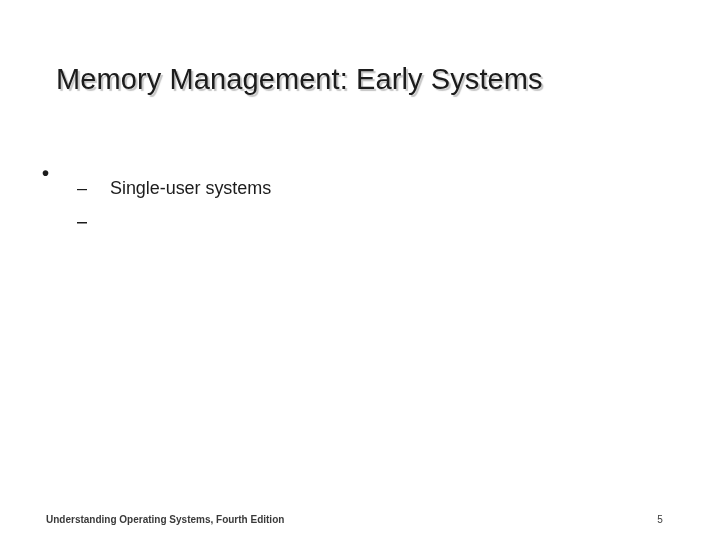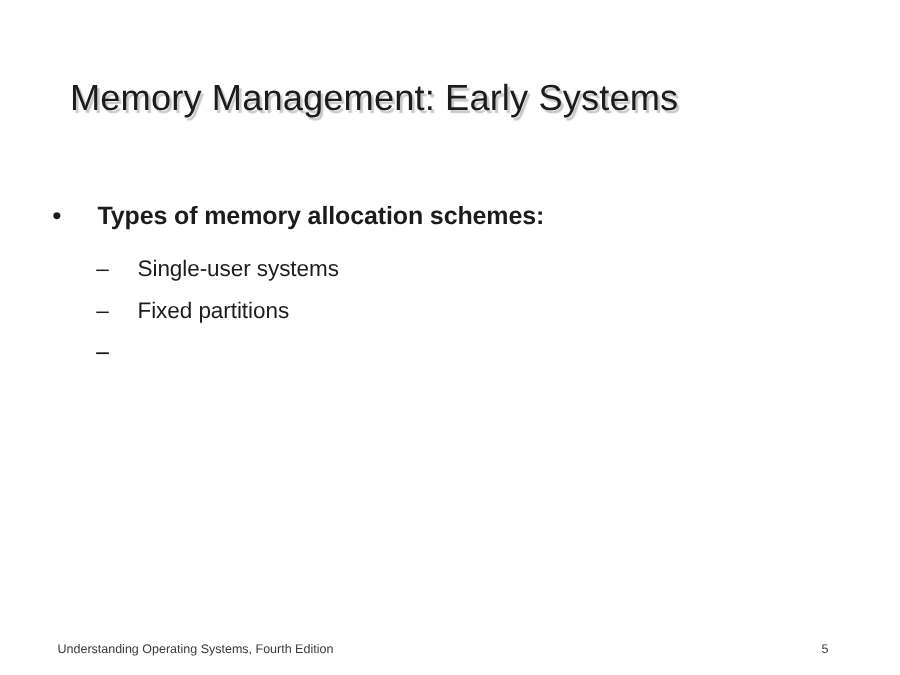--- a/index.html
+++ b/index.html
@@ -88,21 +88,21 @@
     color: #1c1c1c;
     line-height: 33px;
   }
 
   
   .footer-text {
     position: absolute;
     left: 46px;
     top: 513px;
     font-size: 10px;
-    font-weight: 400;
+    font-weight: 700;
     color: #3a3a3a;
     line-height: 14px;
     white-space: nowrap;
   }
   .footer-page {
     position: absolute;
     left: 648px;
     top: 513px;
     width: 24px;
     text-align: center;
@@ -116,33 +116,31 @@
 <body>
 
 <div class="slide">
 
   <div class="slide-title">Memory Management: Early Systems</div>
 
   <div class="body-block">
 
     <div class="bullet-l1">
       <span class="marker">•</span>
-      <span>Types of memory allocation schemes:</span>
     </div>
 
     <div class="sub-list">
 
       <div class="bullet-l2">
         <span class="marker">–</span>
         <span>Single-user systems</span>
       </div>
 
       <div class="bullet-l2">
         <span class="marker">–</span>
-        <span>Fixed partitions</span>
       </div>
 
       <div class="bullet-l2">
         <span class="marker">–</span>
       </div>
 
       <div class="bullet-l2">
         <span class="marker">–</span>
       </div>
 

